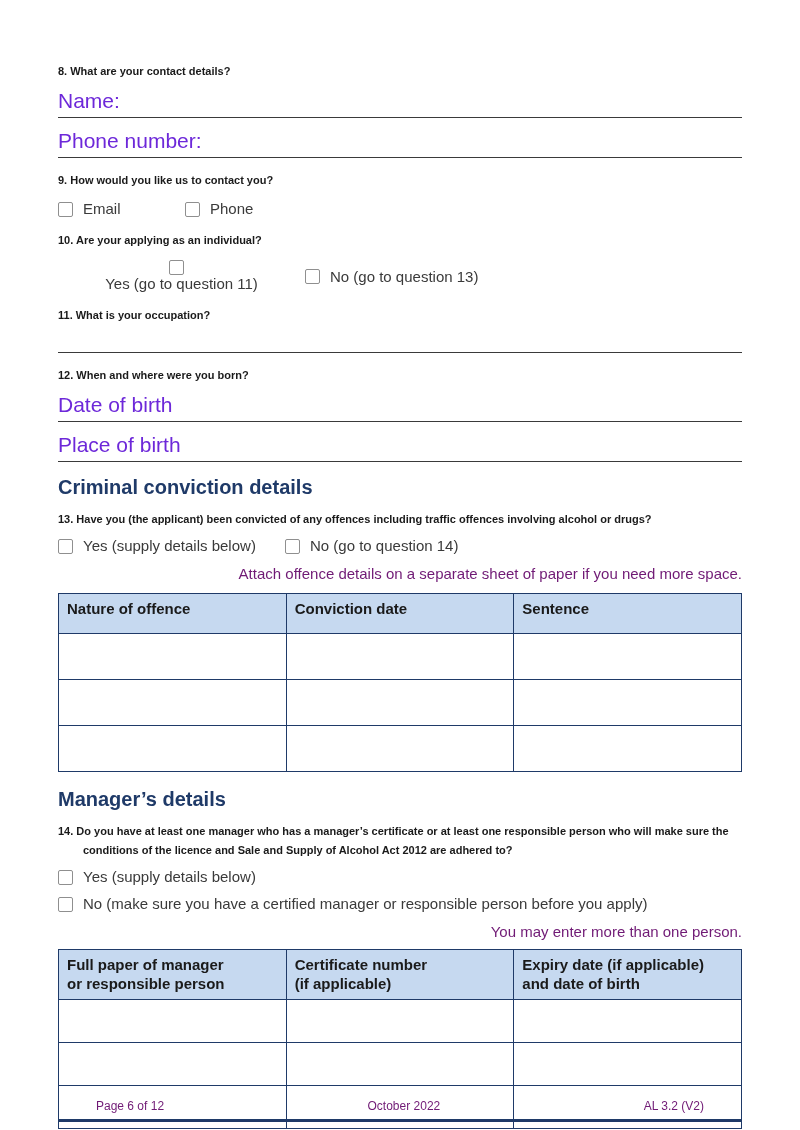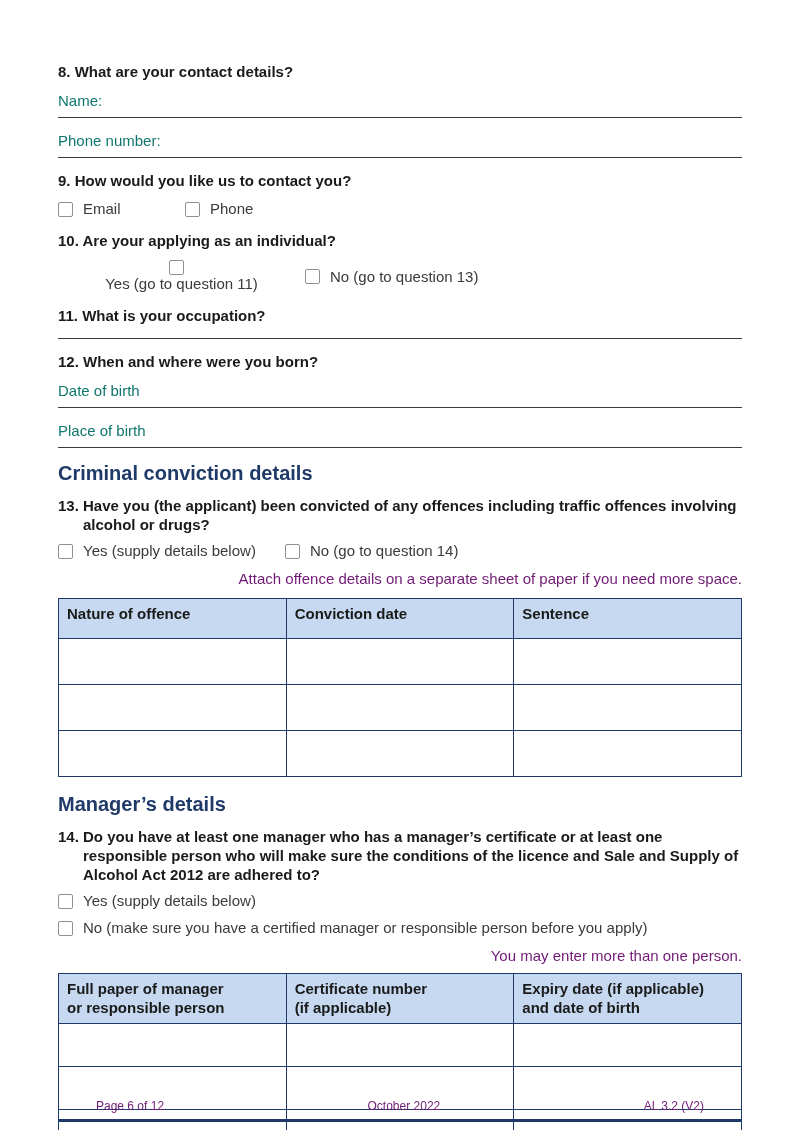--- a/index.html
+++ b/index.html
@@ -7,27 +7,27 @@
   body { font-family:"Liberation Sans", sans-serif; color:#2b2b2b; }
   .page {
     position:relative;
     width:800px; height:1130px;
     background:#ffffff;
     overflow:hidden;
   }
   .content { padding:58px 58px 0 58px; }
 
   .q-title {
-    font-size:15px; font-weight:bold; color:#1a1a1a;
+    font-size:11px; font-weight:bold; color:#1a1a1a;
     line-height:19px; margin:4px 0 10px 0;
   }
   .q-title.hang { padding-left:25px; text-indent:-25px; }
 
   .field { margin-bottom:13px; }
-  .field-label { font-size:15px; color:#0f766e; line-height:19px; }
+  .field-label { font-size:21px; color:#6d28d9; line-height:19px; }
   .field-line { border-bottom:1.5px solid #3a3a3a; height:8px; }
 
   .options-row { display:flex; margin:2px 0 13px 0; }
   .opt { display:flex; align-items:center; }
   .opt.w130 { width:127px; }
   .opt.w250 { width:247px;flex-direction:column; }
   .opt.w230 { width:227px; }
   .opt-stack { margin:0 0 9px 0; }
   .checkbox {
     display:inline-block; width:15px; height:15px;
@@ -100,21 +100,21 @@
       <div class="opt w250">
         <span class="checkbox"></span>
         <span class="opt-label">Yes (go to question 11)</span>
       </div>
       <div class="opt">
         <span class="checkbox"></span>
         <span class="opt-label">No (go to question 13)</span>
       </div>
     </div>
 
-    <div class="q-title" style="margin-bottom:6px">11. What is your occupation?</div>
+    <div class="q-title" style="margin-bottom:20px">11. What is your occupation?</div>
     <div class="field">
       <div class="field-line"></div>
     </div>
 
     <div class="q-title">12. When and where were you born?</div>
     <div class="field">
       <div class="field-label">Date of birth</div>
       <div class="field-line"></div>
     </div>
     <div class="field">

